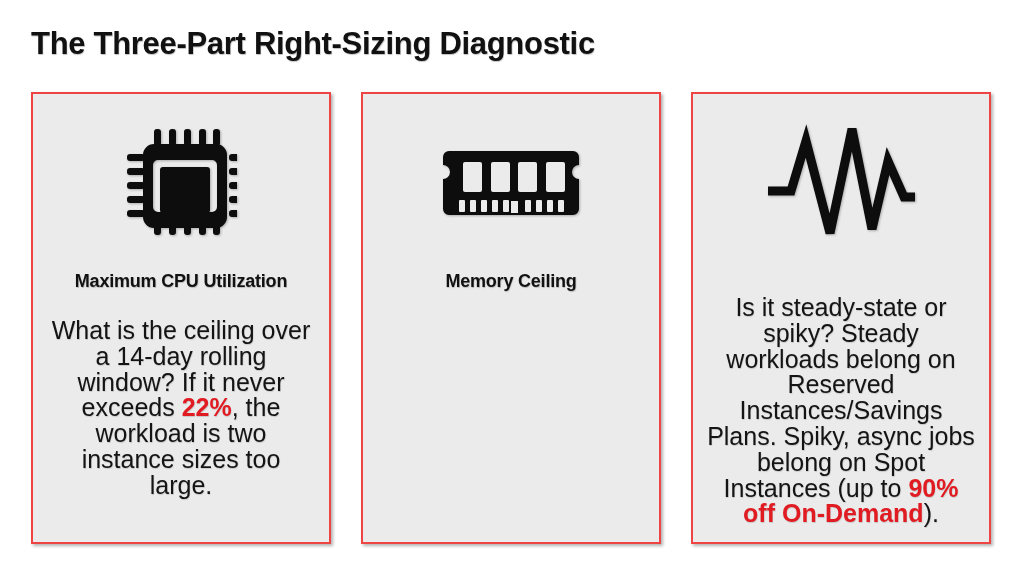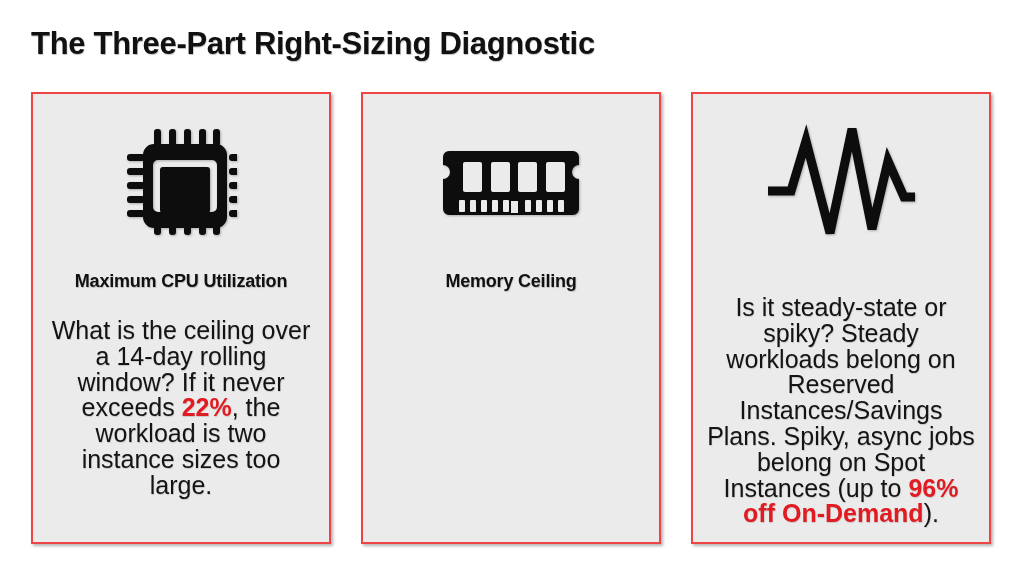--- a/index.html
+++ b/index.html
@@ -165,18 +165,18 @@
       <div class="card-title">Memory Ceiling</div>
     </div>
 
     <div class="card">
       <div class="icon-wrap">
         <svg width="155" height="118" viewBox="0 0 155 118" aria-hidden="true">
           <polyline points="4,68 27,68 42,18 66,110 88,6 108,106 124,38 140,74 151,74" fill="none" stroke="#0d0d0d" stroke-width="9" stroke-linejoin="miter" stroke-linecap="butt"></polyline>
         </svg>
       </div>
       <div class="card-body">
-        <span>Is it steady-state or spiky? Steady workloads belong on Reserved Instances/Savings Plans. Spiky, async jobs belong on Spot Instances (up to </span><span class="hl">96% off On-Demand</span><span>).</span>
+        <span>Is it steady-state or spiky? Steady workloads belong on Reserved Instances/Savings Plans. Spiky, async jobs belong on Spot Instances (up to </span><span class="hl">90% off On-Demand</span><span>).</span>
       </div>
     </div>
 
   </div>
 </div>
 
 </body></html>

